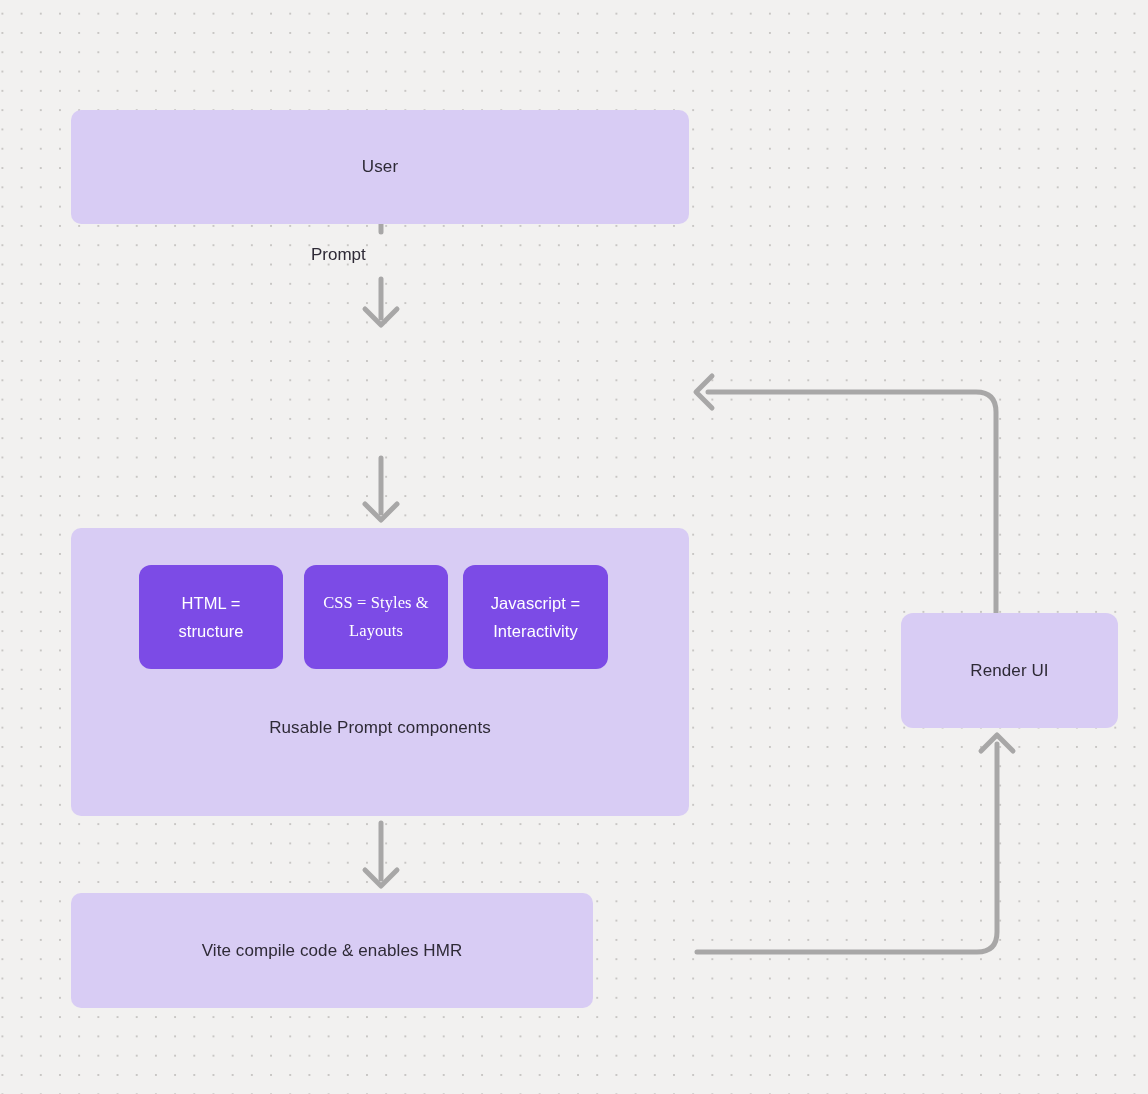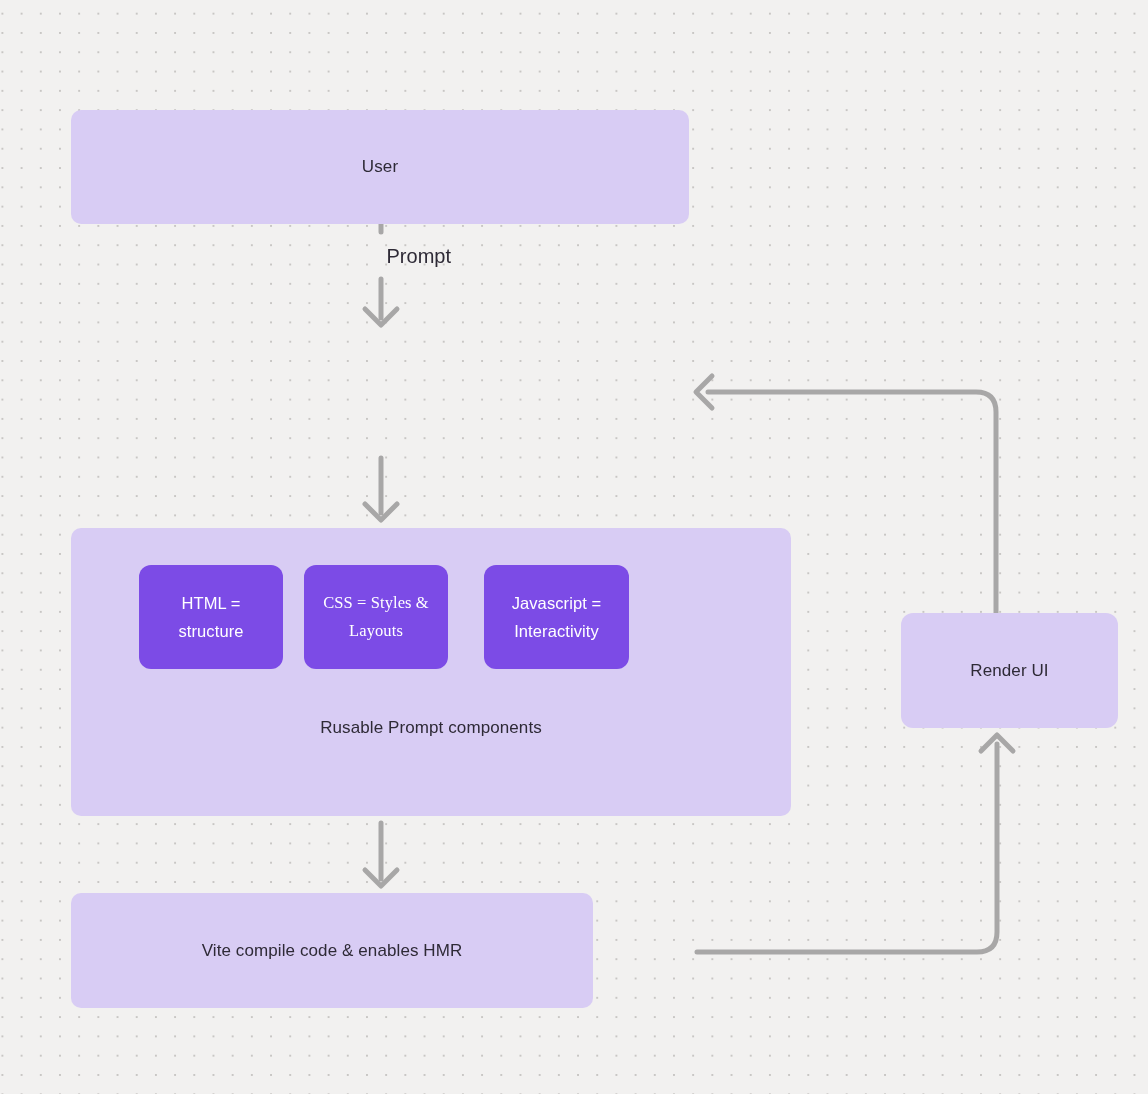--- a/index.html
+++ b/index.html
@@ -39,21 +39,21 @@
     border-radius: 10px;
     display: flex;
     align-items: center;
     justify-content: center;
     font-size: 17px;
     font-weight: 500;
     letter-spacing: 0.1px;
   }
   #node-user        { left: 71px;  top: 64px;  width: 618px; height: 114px; margin-top: 46px; }
   #node-webapp      { left: 71px;  top: 333px; width: 618px; height: 115px; }
-  #node-group       { left: 71px;  top: 528px; width: 720px; height: 288px; display: block; }
+  #node-group       { left: 71px;  top: 528px; width: 618px; height: 288px; display: block; }
   #node-vite        { left: 71px;  top: 893px; width: 522px; height: 115px; }
   #node-render-ui   { left: 901px; top: 613px; width: 217px; height: 115px; border-radius: 12px; }
   .chip {
     position: absolute;
     top: 37px;
     height: 104px;
     background: #7c4be6;
     border-radius: 12px;
     display: flex;
     align-items: center;
@@ -61,37 +61,37 @@
     color: #ffffff;
     text-align: center;
     font-size: 16.5px;
     font-weight: 500;
     line-height: 28px;
     padding: 0 9px;
     box-sizing: border-box;
   }
   #chip-html { left: 68px;  width: 144px; }
   #chip-css  { left: 233px; width: 144px; font-family: Liberation Serif, serif; }
-  #chip-js   { left: 413px; width: 145px; }
+  #chip-js   { left: 392px; width: 145px; }
   .group-caption {
     position: absolute;
     left: 0;
     right: 0;
     top: 190px;
     text-align: center;
     font-size: 17px;
     font-weight: 500;
   }
   .edge-label {
     position: absolute;
     left: 311px;
     top: 245px;
     width: 140px;
-    text-align: right;
-    font-size: 20px;
+    text-align: left;
+    font-size: 17px;
     font-weight: 500;
   }
 </style>
 </head>
 <body>
 
 <div class="canvas">
 
   <svg class="connectors" viewBox="0 0 1148 1094" xmlns="http://www.w3.org/2000/svg">
 

